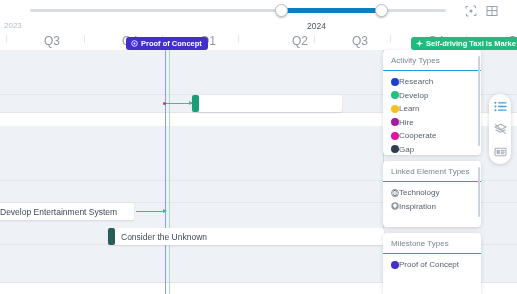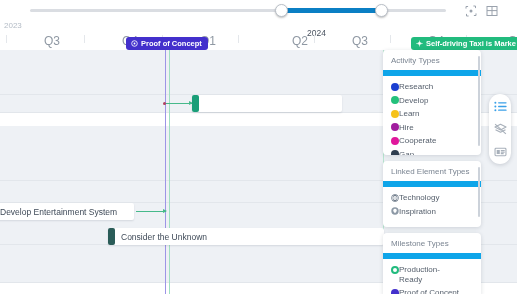--- a/index.html
+++ b/index.html
@@ -77,21 +77,21 @@
     width: 517px; height: 27px;
     background: #ffffff;
   }
   .year-label {
     position: absolute;
     font-size: 8px;
     color: #97a0ab;
     top: 1px;
   }
   .year-2023 { left: 4px; color: #b4bcc6; }
-  .year-2024 { left: 307px; color: #4a5360; font-size: 8.5px; margin-top: 7px; }
+  .year-2024 { left: 307px; color: #4a5360; font-size: 8.5px; }
   .q-label {
     position: absolute;
     top: 14px;
     font-size: 12px;
     color: #8f98a3;
   }
   .q-tick {
     position: absolute;
     top: 15px;
     width: 1px; height: 8px;
@@ -210,21 +210,21 @@
     border-radius: 4px;
     box-shadow: 0 1px 4px rgba(40,50,70,.16);
     margin-bottom: 6px;
     overflow: hidden;
     position: relative;
   }
   .legend-title {
     font-size: 8px;
     color: #7b8592;
     padding: 6px 8px 5px 8px;
-    border-bottom: 6px solid #0ea5e9;
+    border-bottom: 1px solid #0ea5e9;
   }
   .legend-items { padding: 4px 0 3px 0; }
   .legend-item {
     display: flex;
     align-items: center;
     padding: 2px 8px;
   }
   .legend-item .lbl {
     font-size: 8px;
     color: #545e6b;
@@ -429,24 +429,20 @@
           <span class="lbl">Inspiration</span>
         </div>
       </div>
       <div class="scrollbar" style="height:50px"></div>
     </div>
 
     <div class="legend-card" style="height:64px">
       <div class="legend-title">Milestone Types</div>
       <div class="legend-items">
         <div class="legend-item" style="align-items:flex-start">
-          <div class="ring" style="margin-top:1px"></div>
-          <span class="lbl" style="white-space:normal; width:62px">Production-Ready</span>
-        </div>
-        <div class="legend-item" style="align-items:flex-start">
           <div class="dot" style="background:#4330cc; margin-top:1px"></div>
           <span class="lbl" style="white-space:normal; width:62px">Proof of Concept</span>
         </div>
       </div>
     </div>
   </div>
 
   <div class="vtoolbar">
     <div class="vt-btn active">
       <svg width="13" height="11" viewBox="0 0 14 12" fill="none" stroke="currentColor" stroke-width="1.4" stroke-linecap="round">

